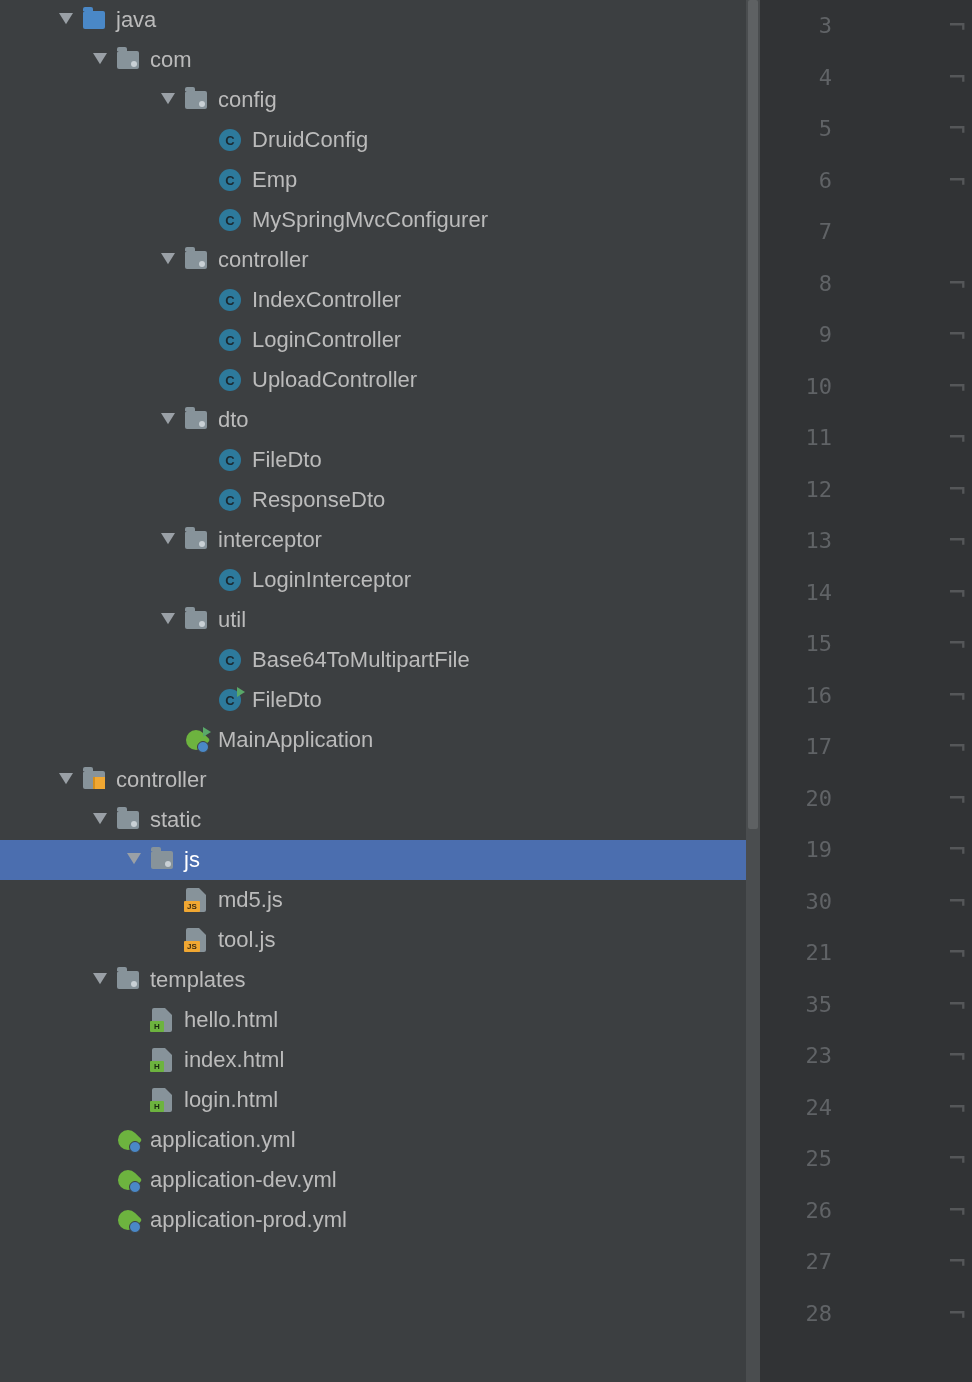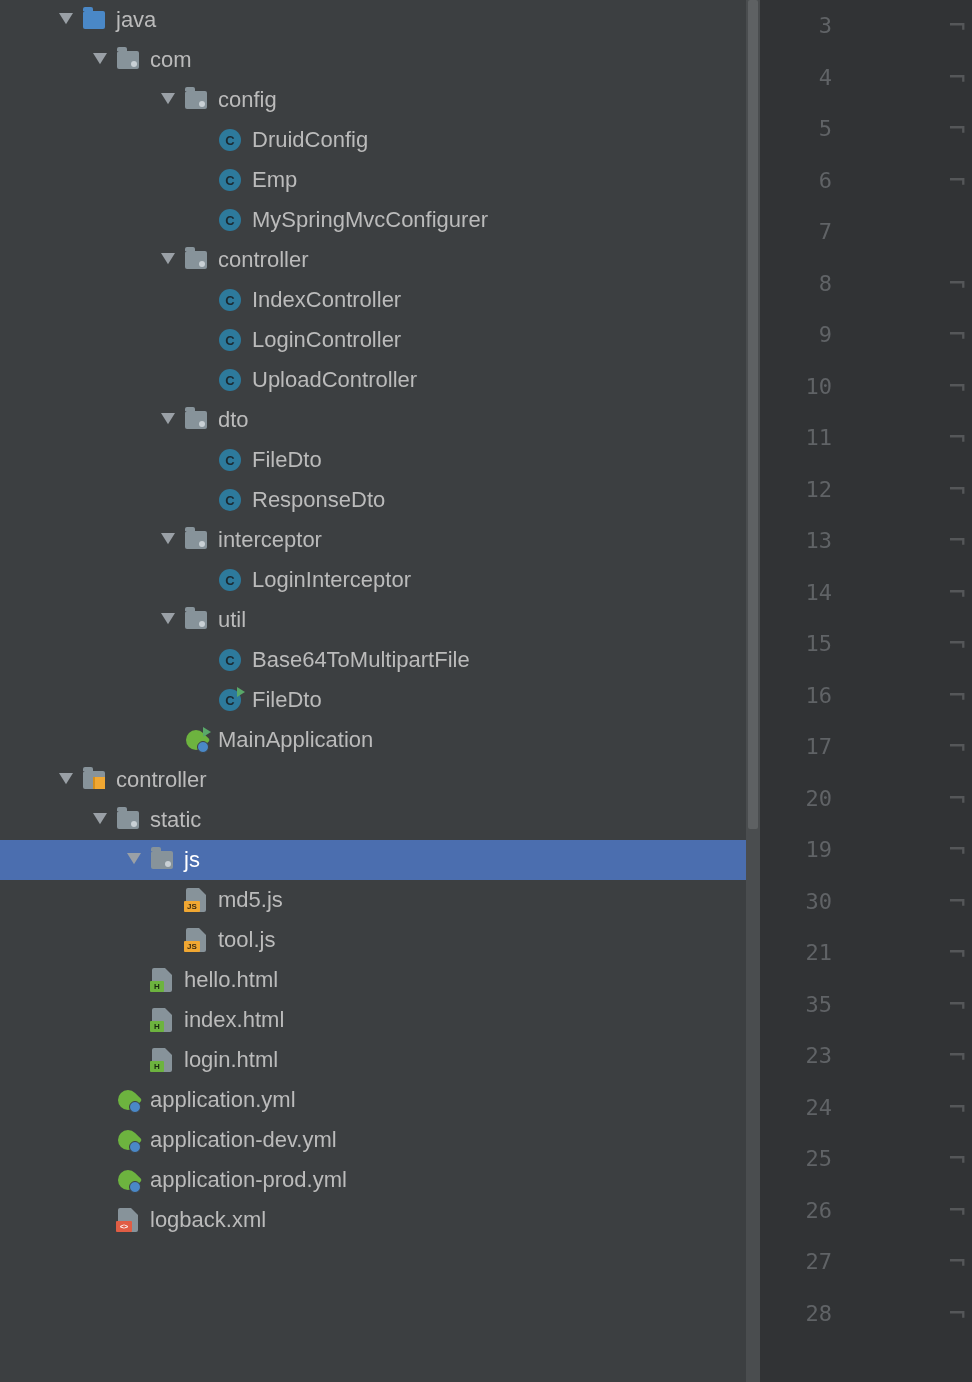--- a/index.html
+++ b/index.html
@@ -554,20 +554,32 @@
           <span class="indent" style="width: 158px;"></span>
           <span class="chev-spacer"></span>
           <span class="icon">
             <span class="js-file">
               <span class="js-file-badge">JS</span>
             </span>
           </span>
           <span class="label">tool.js</span>
         </div>
         <div class="row">
+          <span class="indent" style="width: 90px;"></span>
+          <span class="chev">
+            <svg width="14" height="14" viewBox="0 0 10 10">
+              <polygon points="0,0 10,0 5,8" fill="#9aa0a6"></polygon>
+            </svg>
+          </span>
+          <span class="icon">
+            <span class="folder-pkg"></span>
+          </span>
+          <span class="label">templates</span>
+        </div>
+        <div class="row">
           <span class="indent" style="width: 124px;"></span>
           <span class="chev-spacer"></span>
           <span class="icon">
             <span class="html-file">
               <span class="html-file-badge">H</span>
             </span>
           </span>
           <span class="label">hello.html</span>
         </div>
         <div class="row">
@@ -615,30 +627,20 @@
         <div class="row">
           <span class="indent" style="width: 90px;"></span>
           <span class="chev-spacer"></span>
           <span class="icon">
             <span class="spring-icon">
               <span class="spring-leaf"></span>
               <span class="spring-badge"></span>
             </span>
           </span>
           <span class="label">application-prod.yml</span>
-        </div>
-        <div class="row">
-          <span class="indent" style="width: 90px;"></span>
-          <span class="chev-spacer"></span>
-          <span class="icon">
-            <span class="xml-file">
-              <span class="xml-file-badge">&lt;&gt;</span>
-            </span>
-          </span>
-          <span class="label">logback.xml</span>
         </div>
       </div>
     <div class="tree-scrollbar">
       <div class="tree-scrollbar-thumb"></div>
     </div>
   </div>
   <div class="gutter-panel">
     <div class="gutter-lines" id="gutter-lines">
         <div class="gutter-line">3</div>
         <div class="gutter-line">4</div>

